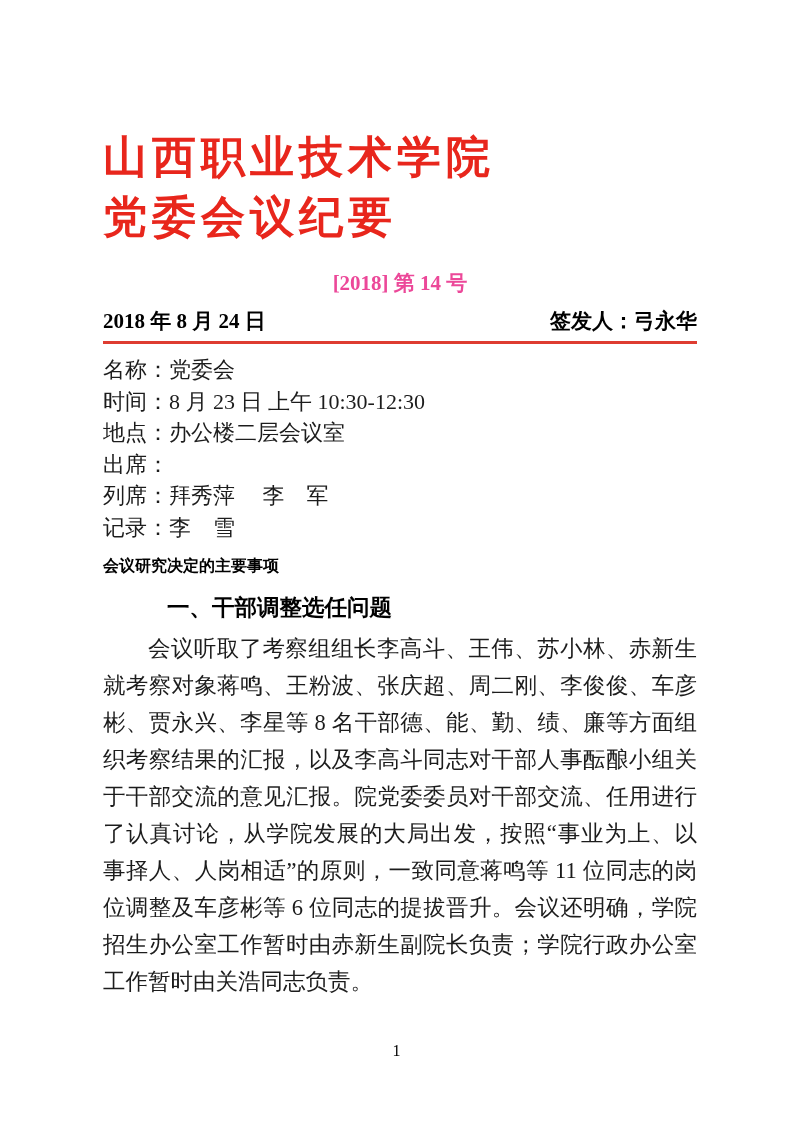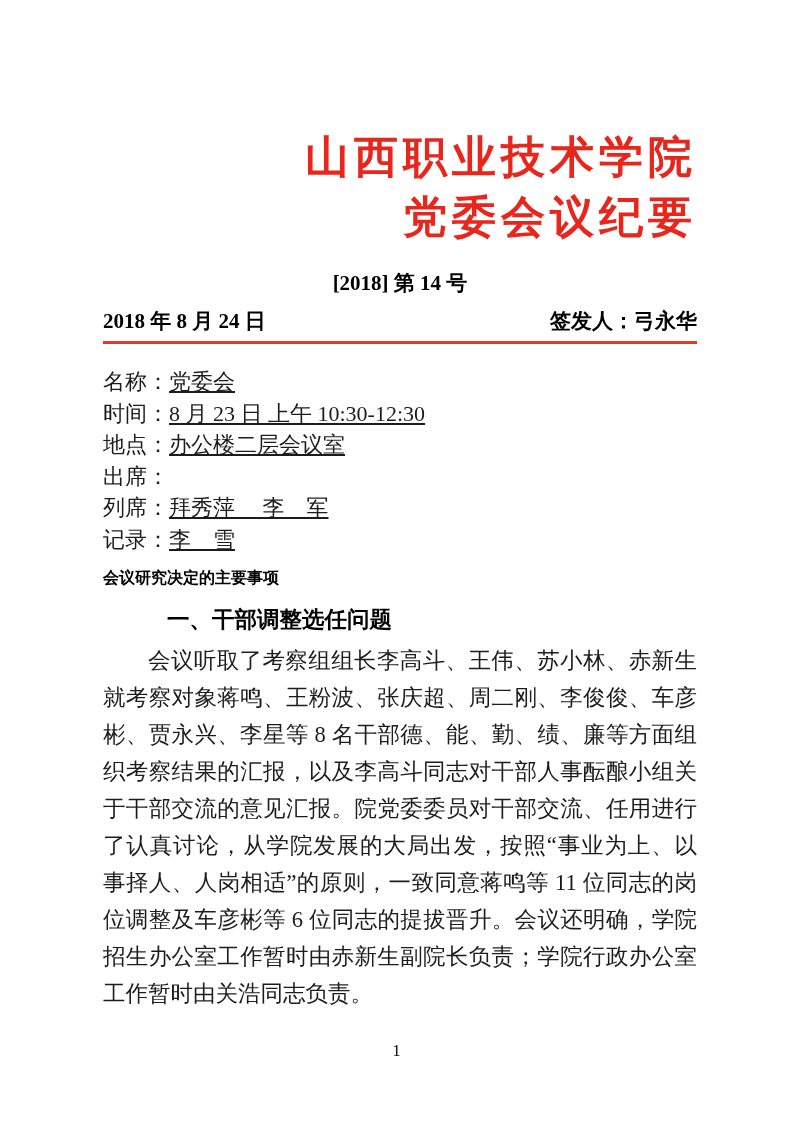--- a/index.html
+++ b/index.html
@@ -14,70 +14,69 @@
     margin: 0 auto;
     background: #ffffff;
     box-sizing: border-box;
     padding: 128px 96px 0 103px;
     font-family: "Liberation Serif", "DejaVu Serif", serif;
     color: #111111;
     overflow: hidden;
   }
   .doc-title {
     margin: 0;
-    text-align: right;
+    text-align: left;
     font-size: 44px;
     line-height: 60px;
     font-weight: bold;
     letter-spacing: 5px;
     color: #e8261c;
     font-family: "Liberation Serif", "DejaVu Serif", serif;
   }
   .doc-number {
     margin-top: 22px;
     text-align: center;
     font-weight: bold;
     font-size: 21px;
     line-height: 26px;
-    color: #000000;
+    color: #ec4899;
   }
   .date-row {
     display: flex;
     justify-content: space-between;
     align-items: flex-start;
     margin-top: 12px;
     padding-bottom: 7px;
     font-weight: bold;
     font-size: 21px;
     line-height: 26px;
     color: #000000;
   }
   .red-rule {
     height: 3px;
     background: #de3c31;
     border: none;
     margin: 0;
   }
   .meta {
-    padding-top: 22px;
+    padding-top: 10px;
     font-size: 22px;
     color: #1c1c1c;
   }
   .meta-row {
     display: flex;
     line-height: 31.5px;
   }
   .meta-label {
     flex: 0 0 66px;
     white-space: nowrap;
   }
   .meta-value {
     flex: 1;
     white-space: pre-line;
-    text-decoration: underline;
   }
   .section-heading {
     margin-top: 7px;
     font-family: "Liberation Sans", "DejaVu Sans", sans-serif;
     font-weight: bold;
     font-size: 16px;
     line-height: 32px;
     color: #000000;
   }
   .item-heading {

